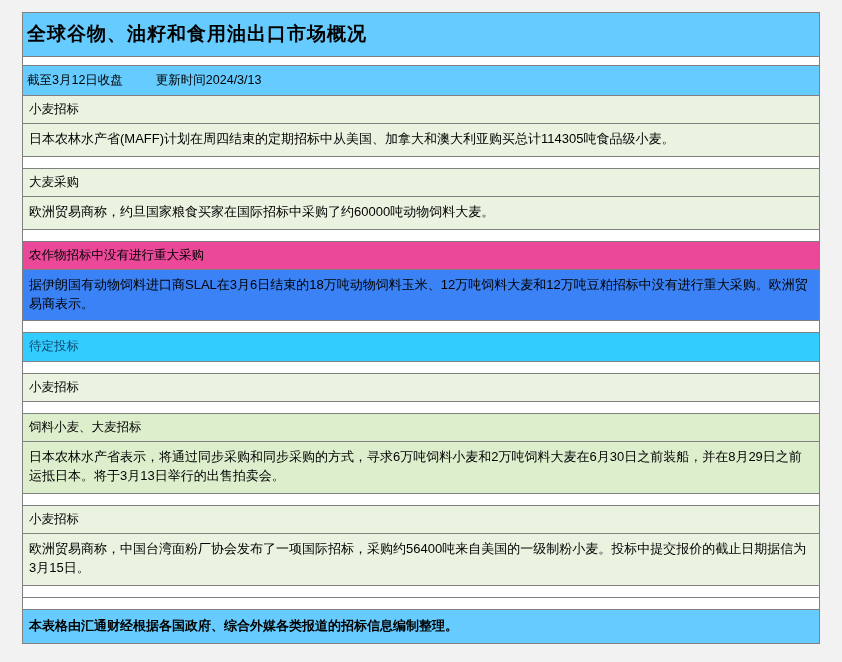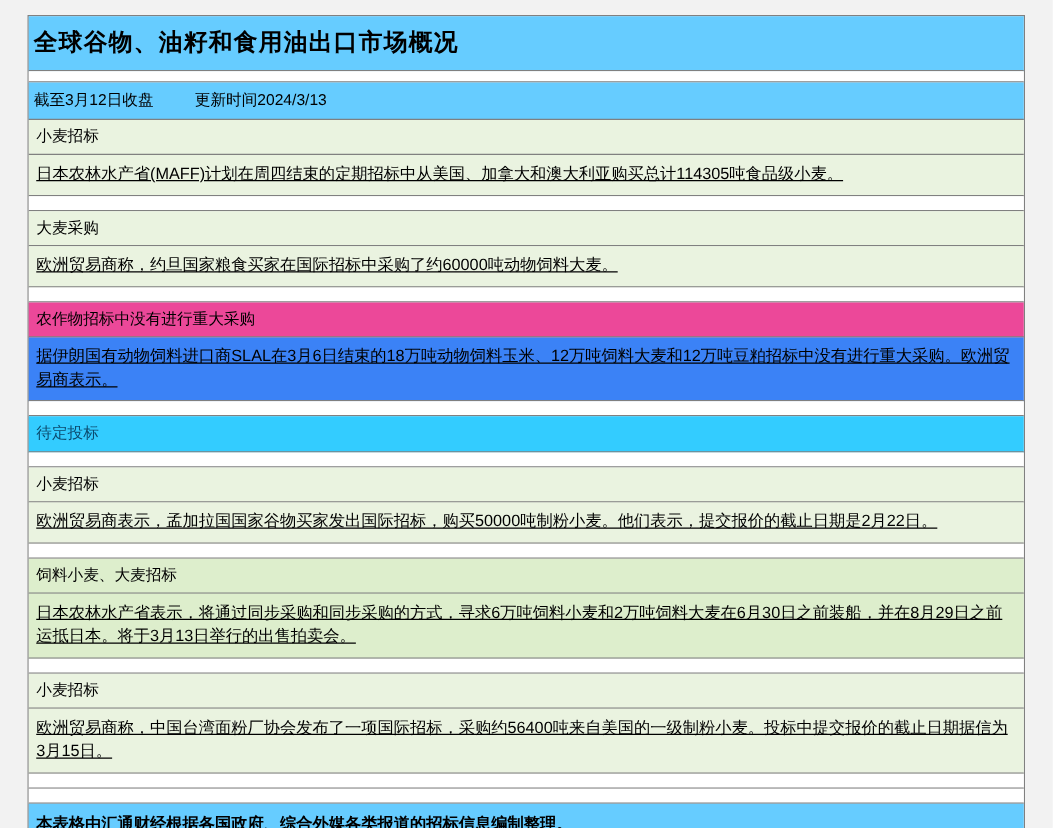--- a/index.html
+++ b/index.html
@@ -52,21 +52,20 @@
   .cat {
     font-size: 12.5px;
     padding: 5px 16px 5px 6px;
     color: #000;
   }
   .body {
     font-size: 13px;
     line-height: 1.45;
     padding: 6px 8px 7px 6px;
     color: #000;
-    text-decoration: underline;
   }
   .green-cat { background: #eaf3e0; }
   .green-body { background: #eaf3e0; }
   .green2-cat { background: #ddeecc; }
   .green2-body { background: #ddeecc; }
   .pink-cat { background: #ec4899; }
   .pink-body { background: #3b82f6; }
   .blue-band {
     background: #33ccff;
     font-size: 12.5px;
@@ -113,21 +112,20 @@
   <div class="row pink-cat cat">农作物招标中没有进行重大采购</div>
   <div class="row pink-body body">据伊朗国有动物饲料进口商SLAL在3月6日结束的18万吨动物饲料玉米、12万吨饲料大麦和12万吨豆粕招标中没有进行重大采购。欧洲贸易商表示。</div>
 
   <div class="row white-gap"></div>
 
   <div class="row blue-band">待定投标</div>
 
   <div class="row white-gap"></div>
 
   <div class="row green-cat cat">小麦招标</div>
-  <div class="row green-body body">欧洲贸易商表示，孟加拉国国家谷物买家发出国际招标，购买50000吨制粉小麦。他们表示，提交报价的截止日期是2月22日。</div>
 
   <div class="row white-gap"></div>
 
   <div class="row green2-cat cat">饲料小麦、大麦招标</div>
   <div class="row green2-body body">日本农林水产省表示，将通过同步采购和同步采购的方式，寻求6万吨饲料小麦和2万吨饲料大麦在6月30日之前装船，并在8月29日之前运抵日本。将于3月13日举行的出售拍卖会。</div>
 
   <div class="row white-gap"></div>
 
   <div class="row green-cat cat">小麦招标</div>
   <div class="row green-body body">欧洲贸易商称，中国台湾面粉厂协会发布了一项国际招标，采购约56400吨来自美国的一级制粉小麦。投标中提交报价的截止日期据信为3月15日。</div>

